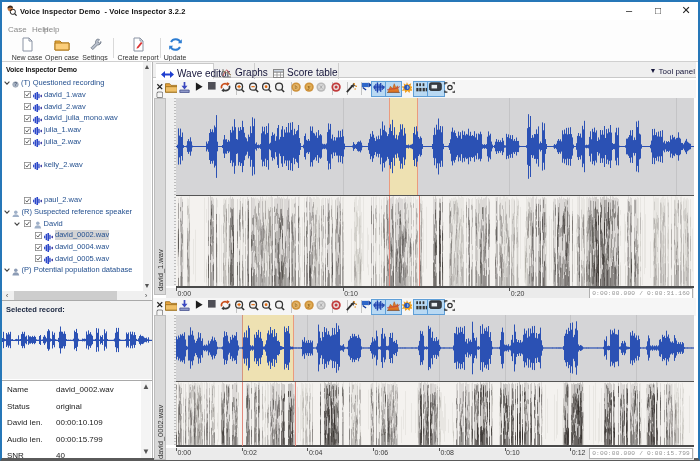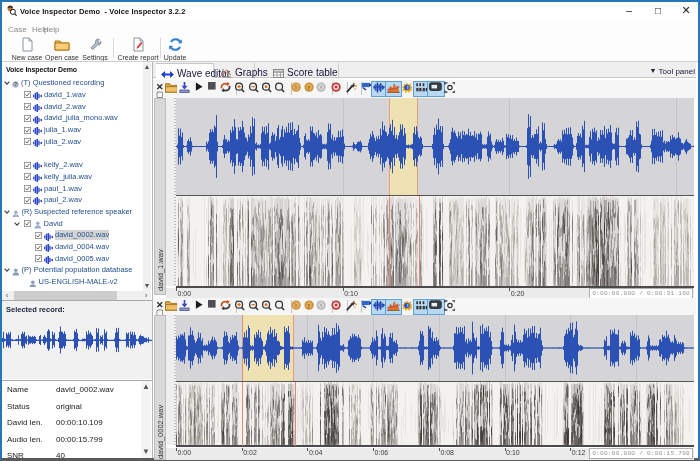--- a/index.html
+++ b/index.html
@@ -196,44 +196,20 @@
               <path d="M2 4.5l1.8 2L7 2.3" fill="none" stroke="#4a4a4a" stroke-width="1.1"></path>
             </svg></span></span><span style="margin-left:2px"><svg width="9" height="8" viewBox="0 0 10 9">
             <g fill="#2a46c8">
               <rect x="0" y="3" width="1.4" height="3"></rect>
               <rect x="1.8" y="1" width="1.6" height="7"></rect>
               <rect x="3.8" y="0" width="1.8" height="9"></rect>
               <rect x="5.9" y="2" width="1.5" height="5"></rect>
               <path d="M7.6 4.5l2.4-1.8v3.6z" fill="#35349f"></path>
             </g>
           </svg></span><span class="tt">kelly_2.wav</span></div>
-      <div class="trow" style="top:108.1px"><span style="margin-left:22px"><span class="cb"><svg width="7" height="7" viewBox="0 0 9 9">
-              <rect x="0.5" y="0.5" width="8" height="8" fill="#fff" stroke="#878787"></rect>
-              <path d="M2 4.5l1.8 2L7 2.3" fill="none" stroke="#4a4a4a" stroke-width="1.1"></path>
-            </svg></span></span><span style="margin-left:2px"><svg width="9" height="8" viewBox="0 0 10 9">
-            <g fill="#2a46c8">
-              <rect x="0" y="3" width="1.4" height="3"></rect>
-              <rect x="1.8" y="1" width="1.6" height="7"></rect>
-              <rect x="3.8" y="0" width="1.8" height="9"></rect>
-              <rect x="5.9" y="2" width="1.5" height="5"></rect>
-              <path d="M7.6 4.5l2.4-1.8v3.6z" fill="#35349f"></path>
-            </g>
-          </svg></span><span class="tt">kelly_julia.wav</span></div>
-      <div class="trow" style="top:119.8px"><span style="margin-left:22px"><span class="cb"><svg width="7" height="7" viewBox="0 0 9 9">
-              <rect x="0.5" y="0.5" width="8" height="8" fill="#fff" stroke="#878787"></rect>
-              <path d="M2 4.5l1.8 2L7 2.3" fill="none" stroke="#4a4a4a" stroke-width="1.1"></path>
-            </svg></span></span><span style="margin-left:2px"><svg width="9" height="8" viewBox="0 0 10 9">
-            <g fill="#2a46c8">
-              <rect x="0" y="3" width="1.4" height="3"></rect>
-              <rect x="1.8" y="1" width="1.6" height="7"></rect>
-              <rect x="3.8" y="0" width="1.8" height="9"></rect>
-              <rect x="5.9" y="2" width="1.5" height="5"></rect>
-              <path d="M7.6 4.5l2.4-1.8v3.6z" fill="#35349f"></path>
-            </g>
-          </svg></span><span class="tt">paul_1.wav</span></div>
       <div class="trow" style="top:131.5px"><span style="margin-left:22px"><span class="cb"><svg width="7" height="7" viewBox="0 0 9 9">
               <rect x="0.5" y="0.5" width="8" height="8" fill="#fff" stroke="#878787"></rect>
               <path d="M2 4.5l1.8 2L7 2.3" fill="none" stroke="#4a4a4a" stroke-width="1.1"></path>
             </svg></span></span><span style="margin-left:2px"><svg width="9" height="8" viewBox="0 0 10 9">
             <g fill="#2a46c8">
               <rect x="0" y="3" width="1.4" height="3"></rect>
               <rect x="1.8" y="1" width="1.6" height="7"></rect>
               <rect x="3.8" y="0" width="1.8" height="9"></rect>
               <rect x="5.9" y="2" width="1.5" height="5"></rect>
               <path d="M7.6 4.5l2.4-1.8v3.6z" fill="#35349f"></path>
@@ -289,24 +265,20 @@
               <rect x="5.9" y="2" width="1.5" height="5"></rect>
               <path d="M7.6 4.5l2.4-1.8v3.6z" fill="#35349f"></path>
             </g>
           </svg></span><span class="tt">david_0005.wav</span></div>
       <div class="trow" style="top:201.7px"><span style="margin-left:2px"><span class="arr"><svg width="6" height="4" viewBox="0 0 7 5">
               <path d="M0.5 0.8L3.5 4 6.5 0.8" fill="none" stroke="#444" stroke-width="1.4"></path>
             </svg></span></span><span style="margin-left:2px"><svg width="7.6" height="7.6" viewBox="0 0 9 9" style="">
             <circle cx="4.5" cy="2.6" r="2.1" fill="#8c9cb5"></circle>
             <path d="M0.5 9c0-2.6 1.8-4 4-4s4 1.4 4 4z" fill="#8c9cb5"></path>
           </svg></span><span class="tt">(P) Potential population database</span></div>
-      <div class="trow" style="top:213.4px"><span style="margin-left:27px"><svg width="7.6" height="7.6" viewBox="0 0 9 9" style="">
-            <circle cx="4.5" cy="2.6" r="2.1" fill="#8c9cb5"></circle>
-            <path d="M0.5 9c0-2.6 1.8-4 4-4s4 1.4 4 4z" fill="#8c9cb5"></path>
-          </svg></span><span class="tt">US-ENGLISH-MALE-v2</span></div>
     <div id="vsb">
         <span class="a" style="top:0">▲</span>
         <span class="a" style="bottom:0">▼</span>
       </div>
     <div id="hsb">
         <span class="a" style="left:0">‹</span>
         <span class="th"></span>
         <span class="a" style="right:0">›</span>
       </div>
     <div id="selrec">

